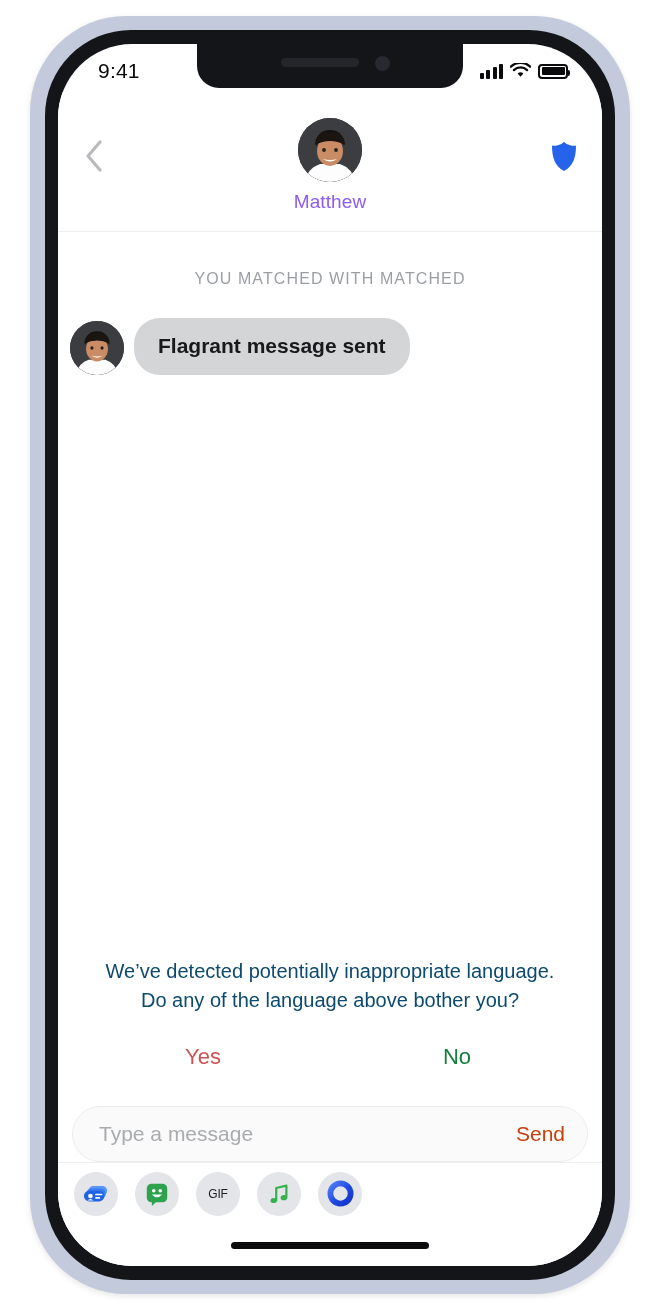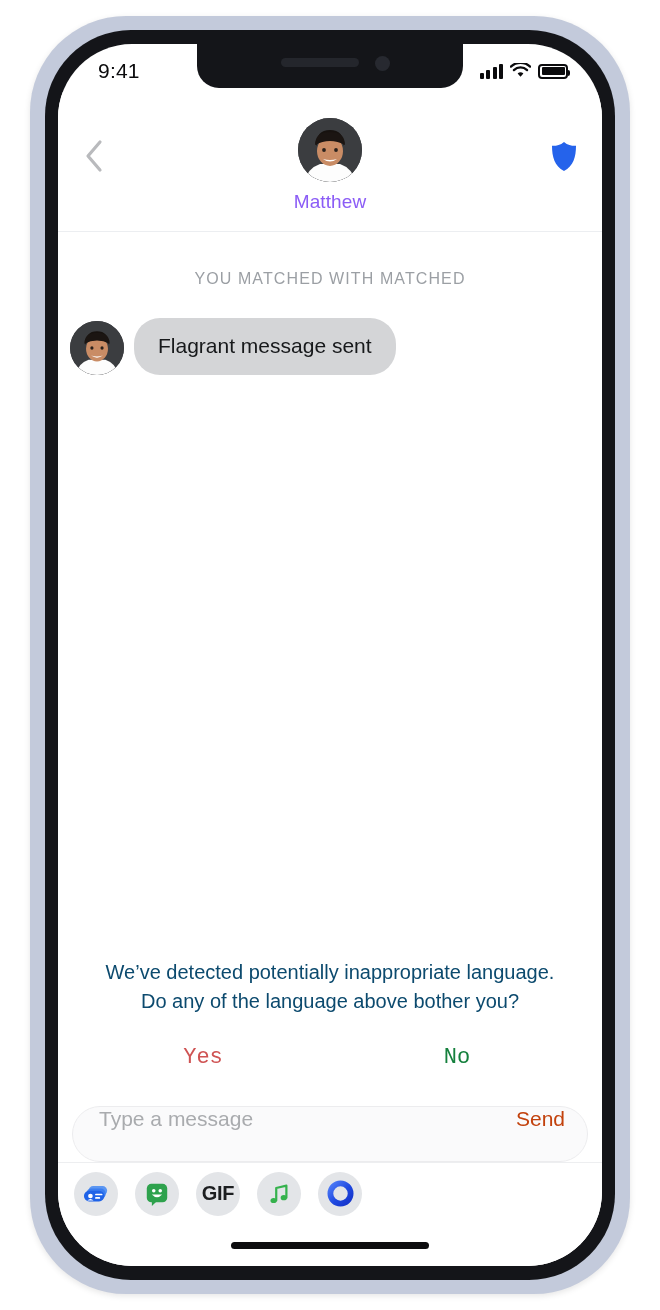--- a/index.html
+++ b/index.html
@@ -182,56 +182,56 @@
     flex: none;
   }
   .bubble {
     background: #d4d5d7;
     color: #17191b;
     font-size: 21px;
     padding: 15px 24px 17px;
     border-radius: 26px;
     max-width: 330px;
     line-height: 1.2;
+    font-weight: bold;
   }
 
   
   .mod-prompt {
     position: absolute;
     left: 0; right: 0; bottom: 196px;
     text-align: center;
   }
   .mod-text {
     font-size: 20px;
     line-height: 1.42;
     color: #0c4a6e;
     padding: 0 18px;
   }
   .mod-actions {
     display: flex;
     margin-top: 30px;
     padding: 0 18px;
-    font-family: Liberation Mono, monospace;
   }
   .mod-btn {
     flex: 1;
     font-size: 22px;
     cursor: pointer;
   }
   .mod-yes { color: #cf5353; }
   .mod-no  { color: #15803d; }
 
   
   .composer {
     position: absolute;
     left: 0; right: 0; bottom: 104px;
     padding: 0 14px;
   }
   .composer-field {
-    display: flex; 
+    display: flex; align-items: center;
     height: 56px;
     border: 1px solid #ececee;
     background: #fafafb;
     border-radius: 30px;
     padding: 0 22px 0 26px;
   }
   .composer-placeholder {
     flex: 1;
     font-size: 21px;
     color: #a9abae;
@@ -254,21 +254,21 @@
   }
   .app-icon {
     width: 44px; height: 44px;
     border-radius: 50%;
     background: #e3e5e8;
     display: flex; align-items: center; justify-content: center;
     cursor: pointer;
     flex: none;
   }
   .gif-label {
-    font-size: 20px; font-weight: bold;
+    font-size: 12px; font-weight: normal;
     color: #1c1e20; letter-spacing: -0.2px;
   }
 
   .home-indicator {
     position: absolute;
     left: 50%; bottom: 17px;
     transform: translateX(-50%);
     width: 198px; height: 7px;
     background: #0c0c0e;
     border-radius: 4px;

